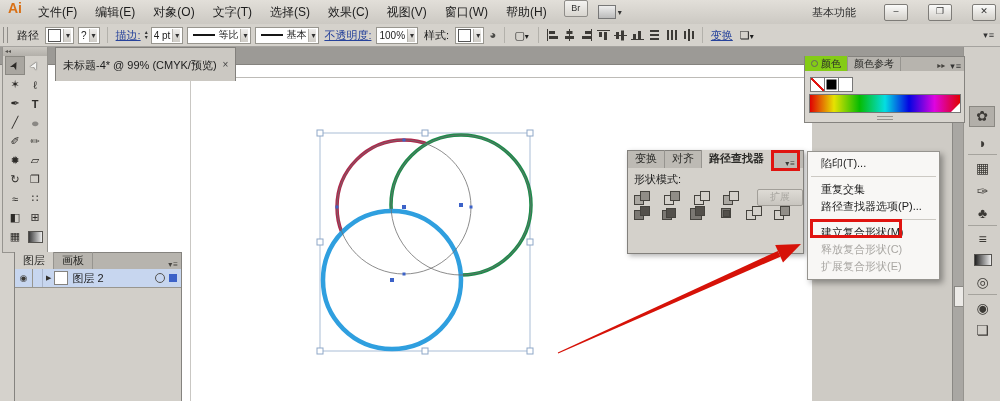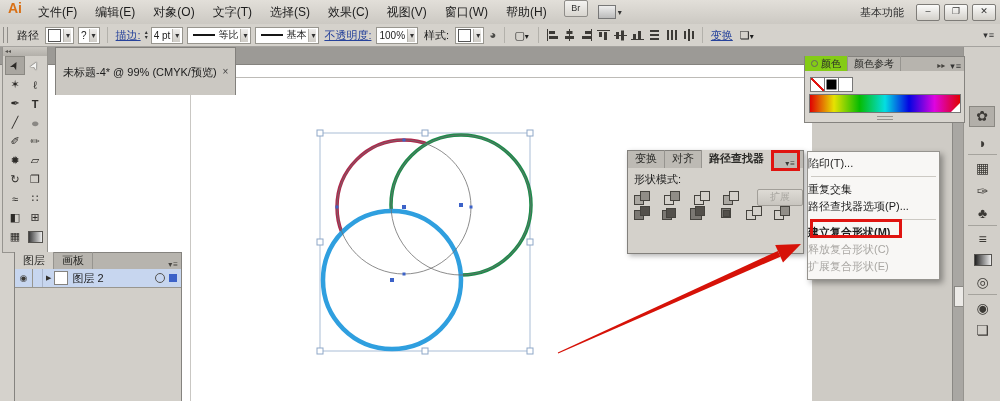--- a/index.html
+++ b/index.html
@@ -10,21 +10,21 @@
   
   .menubar{position:absolute;left:0;top:0;width:1000px;height:24px;
     background:linear-gradient(#e2dfd9,#ccc9c3);border-bottom:1px solid #9b9995;
     display:flex;z-index:40}
   .ai-logo{font-weight:bold;font-size:14px;color:#d96f14;padding:0 7px 0 8px}
   .mi{padding:0 9px;height:24px;line-height:24px;font-size:12px;color:#1c1c1c;white-space:nowrap}
   .menu-btn{width:22px;height:15px;margin-left:8px;border:1px solid #8f8d89;border-radius:2px;
     background:linear-gradient(#f4f3f1,#d8d5cf);font-size:9px;text-align:center;line-height:14px;color:#333}
   .ws-switch{display:flex;align-items:center;margin-left:10px;gap:2px;font-size:11px;color:#333}
   .ws-icon{width:16px;height:12px;border:1px solid #777;background:linear-gradient(#eee,#bbb);display:inline-block}
-  .mb-right{margin-left:auto;display:flex;align-items:center;gap:4px;padding-right:4px}
+  .mb-right{margin-left:auto;display:flex;align-items:center;gap:20px;padding-right:4px}
   .ws-label{font-size:11px;color:#333;margin-right:8px}
   .winbtn{width:22px;height:15px;border:1px solid #7e7c78;border-radius:2px;
     background:linear-gradient(#fbfbfa,#d3d0ca);font-size:9px;line-height:13px;text-align:center;color:#333}
 
   
   .controlbar{position:absolute;left:0;top:24px;width:1000px;height:22px;background:#d5d2cc;
     border-bottom:1px solid #a5a39f;display:flex;align-items:center;font-size:11px;z-index:40;white-space:nowrap}
   .grip{width:3px;height:16px;border-left:1px solid #908e8a;border-right:1px solid #908e8a;margin:0 5px 0 3px}
   .cb-label{margin:0 4px;color:#1c1c1c}
   .cb-link{margin:0 3px;color:#27439b;text-decoration:underline}
@@ -38,21 +38,21 @@
   .cbsep{width:1px;height:16px;background:#b3b1ab;margin:0 5px}
   .roundicon{font-size:12px;color:#4b4b48;margin:0 3px}
   .alicon{margin:0 2px;display:inline-block;vertical-align:middle}
   .alicon rect{fill:#3c3a36}.alicon line{stroke:#3c3a36;stroke-width:1}
   .pm{display:inline-flex;align-items:center;font-size:9px;color:#333;gap:1px}
 
   
   .tabbar{position:absolute;left:0;top:46px;width:1000px;height:18px;background:#9c9a96;
     border-bottom:1px solid #85837f;z-index:6}
   .doctab{position:absolute;left:55px;top:47px;height:17px;background:#cbc8c2;border:1px solid #82807c;
-    border-bottom:none;font-size:11px;line-height:16px;padding:15px 7px;color:#1c1c1c;z-index:7;display:flex;gap:6px;align-items:center}
+    border-bottom:none;font-size:11px;line-height:16px;padding:8px 7px;color:#1c1c1c;z-index:7;display:flex;gap:6px;align-items:center}
   .doctab .x{font-size:10px;color:#444}
   .canvas{position:absolute;left:46px;top:64px;width:766px;height:337px;background:#fff;z-index:1}
   .ab-top{position:absolute;left:190px;top:77px;width:620px;height:1px;background:#bdbbb7;z-index:2}
   .ab-left{position:absolute;left:190px;top:77px;width:1px;height:324px;background:#c9c7c3;z-index:2}
 
   
   .toolbar{position:absolute;left:2px;top:46px;width:44px;height:205px;background:#d2cfc9;
     border:1px solid #96948f;z-index:12}
   .tb-head{height:9px;background:linear-gradient(#c9c6c0,#b3b0aa);font-size:6px;line-height:8px;padding-left:2px;color:#55534f}
   .tools{display:grid;grid-template-columns:20px 20px;justify-content:center}
@@ -128,22 +128,22 @@
     background:linear-gradient(#dedbd5,#c8c5bf);font-size:10px;text-align:center;line-height:14px;margin-left:4px}
 
   
   .redbox{position:absolute;border:3px solid #e01410;z-index:45;background:transparent}
   .rb-panelmenu{left:771px;top:150px;width:23px;height:15px}
   .rb-menuitem{left:810px;top:219px;width:86px;height:13px}
 
   
   .ctxmenu{position:absolute;left:807px;top:151px;width:131px;background:#f8f7f5;
     border:1px solid #96948f;box-shadow:3px 3px 6px rgba(0,0,0,.35);z-index:30;padding:3px 0 4px}
-  .ctx-item{height:17px;line-height:17px;font-size:11px;color:#1c1c1c;white-space:nowrap}
-  .ctx-item.bold{font-weight:bold}
+  .ctx-item{height:17px;line-height:17px;padding-left:13px;font-size:11px;color:#1c1c1c;white-space:nowrap}
+  .ctx-item.bold{font-weight:normal}
   .ctx-item.disabled{color:#a9a7a3}
   .ctx-sep{height:1px;background:#ccc9c3;margin:4px 3px}
 
   .artsvg{position:absolute;left:0;top:0;z-index:4;pointer-events:none}
   .arrowsvg{position:absolute;left:0;top:0;z-index:60;pointer-events:none}
 </style>
 </head>
 <body>
 
 <div id="app">

